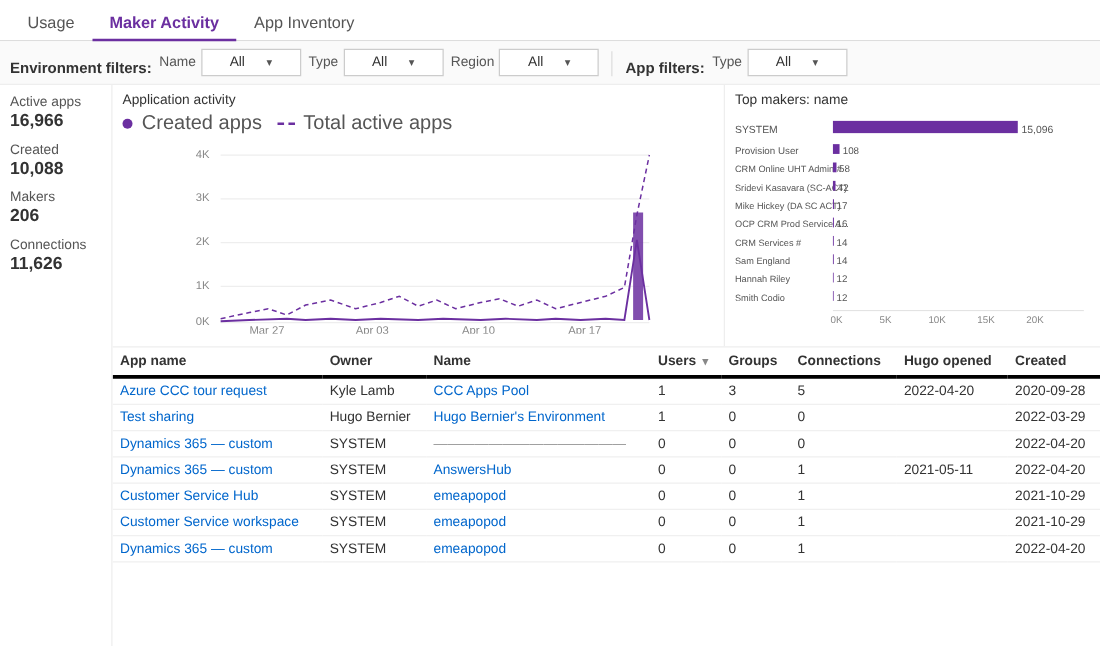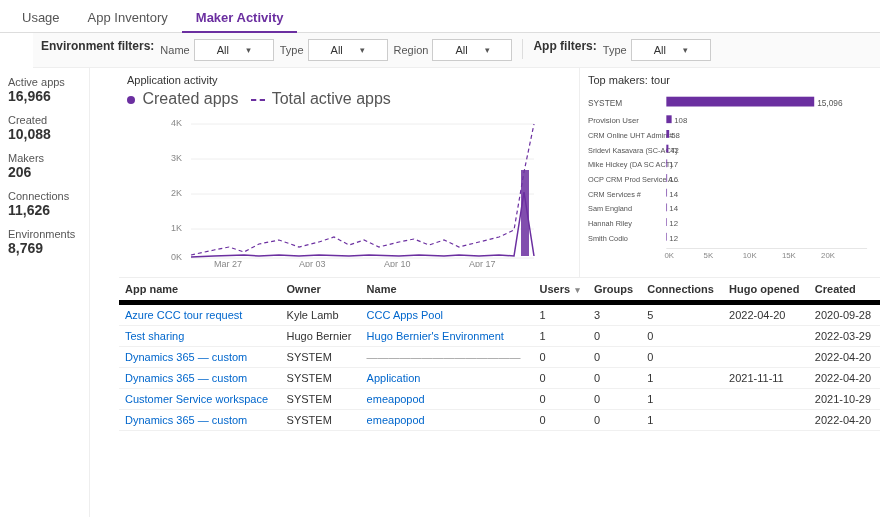--- a/index.html
+++ b/index.html
@@ -4,63 +4,63 @@
   <style>
     * { box-sizing: border-box; margin: 0; padding: 0; }
     body { font-family: 'Segoe UI', Arial, sans-serif; font-size: 12px; background: #fff; color: #333; width: 880px; height: 520px; overflow: hidden; }
 
     
     .tabs { display: flex; align-items: flex-end; border-bottom: 1px solid #ddd; padding: 0 8px; height: 33px; text-align: center; }
     .tab { padding: 6px 14px; cursor: pointer; font-size: 13px; color: #555; border-bottom: 2px solid transparent; margin-bottom: -1px; }
     .tab.active { color: #6b2fa0; border-bottom: 2px solid #6b2fa0; font-weight: 600; }
 
     
-    .filter-row { display: flex; align-items: flex-start; padding: 6px 8px; border-bottom: 1px solid #eee; gap: 6px; background: #fafafa; margin-left: 33px; }
+    .filter-row { display: flex; align-items: flex-end; padding: 6px 8px; border-bottom: 1px solid #eee; gap: 6px; background: #fafafa; }
     .filter-label { font-weight: 600; font-size: 12px; color: #333; white-space: nowrap; }
     .filter-group { display: flex; align-items: center; gap: 4px; }
     .filter-name { font-size: 11px; color: #555; }
     .filter-select { display: flex; align-items: center; border: 1px solid #ccc; background: #fff; padding: 2px 22px; min-width: 80px; font-size: 11px; cursor: pointer; height: 22px; }
     .filter-select .chevron { margin-left: auto; font-size: 9px; color: #555; }
     .filter-divider { width: 1px; height: 20px; background: #ddd; margin: 0 4px; }
 
     
-    .main { display: flex; height: calc(520px - 33px - 38px); overflow: hidden; gap: 29px; }
+    .main { display: flex; height: calc(520px - 33px - 38px); overflow: hidden; }
 
     
     .stats-panel { width: 90px; padding: 8px; border-right: 1px solid #eee; flex-shrink: 0; }
     .stat-item { margin-bottom: 10px; }
     .stat-label { font-size: 11px; color: #555; }
     .stat-value { font-size: 14px; font-weight: 700; color: #333; }
 
     
     .charts-area { flex: 1; overflow: hidden; display: flex; flex-direction: column; }
     .charts-top { display: flex; height: 210px; border-bottom: 1px solid #eee; }
     .line-chart-section { flex: 1; padding: 6px 8px; border-right: 1px solid #eee; }
     .bar-chart-section { width: 300px; padding: 6px 8px; }
     .chart-title { font-size: 11px; font-weight: 400; color: #333; margin-bottom: 4px; }
     .chart-legend { display: flex; align-items: center; gap: 12px; margin-bottom: 4px; font-size: 16px; color: #555; }
     .legend-dot { width: 8px; height: 8px; border-radius: 50%; background: #6b2fa0; display: inline-block; margin-right: 3px; }
     .legend-dash { width: 14px; height: 1px; border-top: 2px dashed #6b2fa0; display: inline-block; margin-right: 3px; vertical-align: middle; }
 
     
     .table-section { flex: 1; overflow-y: auto; }
     table { width: 100%; border-collapse: collapse; font-size: 11px; }
-    thead tr { border-bottom: 5px solid #000000; margin-left: 28px; }
+    thead tr { border-bottom: 3px solid #000000; margin-left: 28px; }
     th { padding: 5px 6px; text-align: left; font-weight: 600; color: #333; font-size: 11px; white-space: nowrap; position: sticky; top: 0; background: #fff; z-index: 1; }
     td { padding: 4px 6px; border-bottom: 1px solid #f0f0f0; color: #333; white-space: nowrap; margin-top: 15px; }
     td a { color: #0066cc; text-decoration: none; }
     .sort-icon { font-size: 9px; color: #888; margin-left: 2px; }
   </style>
 </head>
 <body>
 
 <div class="tabs">
   <span class="tab">Usage</span>
+  <span class="tab active">Maker Activity</span>
   <span class="tab">App Inventory</span>
-  <span class="tab active">Maker Activity</span>
 </div>
 
 <div class="filter-row">
   <span class="filter-label">Environment filters:</span>
   <div class="filter-group">
     <span class="filter-name">Name</span>
     <div class="filter-select">
       <span>All</span>
       <span class="chevron">▾</span>
     </div>
@@ -101,24 +101,20 @@
       <div class="stat-label">Created</div>
       <div class="stat-value">10,088</div>
     </div>
     <div class="stat-item">
       <div class="stat-label">Makers</div>
       <div class="stat-value">206</div>
     </div>
     <div class="stat-item">
       <div class="stat-label">Connections</div>
       <div class="stat-value">11,626</div>
-    </div>
-    <div class="stat-item">
-      <div class="stat-label">Environments</div>
-      <div class="stat-value">8,769</div>
     </div>
   </div>
 
   <div class="charts-area">
     <div class="charts-top">
 
       <div class="line-chart-section">
         <div class="chart-title">Application activity</div>
         <div class="chart-legend">
           <span><span class="legend-dot"></span> Created apps</span>
@@ -145,21 +141,21 @@
 
           <polyline points="32,143 55,138 70,135 85,140 100,132 120,128 140,135 160,130 175,125 190,133 205,128 220,135 240,130 255,127 270,133 285,128 300,135 320,130 340,125 355,118 365,60 375,12" fill="none" stroke="#6b2fa0" stroke-width="1.2" stroke-dasharray="4,3"></polyline>
 
           <polyline points="32,145 55,144 85,143 100,144 120,143 140,144 160,143 190,144 210,143 240,144 260,143 285,144 300,143 320,144 340,143 355,144 365,80 375,144" fill="none" stroke="#6b2fa0" stroke-width="1.5"></polyline>
 
           <rect x="362" y="58" width="8" height="86" fill="#6b2fa0" opacity="0.85"></rect>
         </svg>
       </div>
 
       <div class="bar-chart-section">
-        <div class="chart-title">Top makers: tour</div>
+        <div class="chart-title">Top makers: name</div>
         <svg viewBox="0 0 290 175" style="width:100%;height:175px;">
 
           <text x="0" y="15" font-size="8.5" fill="#555">SYSTEM</text>
           <rect x="80" y="5" width="151" height="10" fill="#6b2fa0"></rect>
           <text x="234" y="15" font-size="8.5" fill="#555">15,096</text>
 
           <text x="0" y="32" font-size="8" fill="#555">Provision User</text>
           <rect x="80" y="24" width="5.4" height="8" fill="#6b2fa0"></rect>
           <text x="88" y="32" font-size="8" fill="#555">108</text>
 
@@ -246,26 +242,36 @@
               <td style="color: rgb(153, 153, 153);">——————————————</td>
               <td>0</td>
               <td>0</td>
               <td>0</td>
               <td></td>
               <td>2022-04-20</td>
             </tr>
             <tr>
               <td><a href="#">Dynamics 365 — custom</a></td>
               <td>SYSTEM</td>
-              <td><a href="#">Application</a></td>
-              <td>0</td>
-              <td>0</td>
-              <td>1</td>
-              <td>2021-11-11</td>
-              <td>2022-04-20</td>
+              <td><a href="#">AnswersHub</a></td>
+              <td>0</td>
+              <td>0</td>
+              <td>1</td>
+              <td>2021-05-11</td>
+              <td>2022-04-20</td>
+            </tr>
+            <tr>
+              <td><a href="#">Customer Service Hub</a></td>
+              <td>SYSTEM</td>
+              <td><a href="#">emeapopod</a></td>
+              <td>0</td>
+              <td>0</td>
+              <td>1</td>
+              <td></td>
+              <td>2021-10-29</td>
             </tr>
             <tr>
               <td><a href="#">Customer Service workspace</a></td>
               <td>SYSTEM</td>
               <td><a href="#">emeapopod</a></td>
               <td>0</td>
               <td>0</td>
               <td>1</td>
               <td></td>
               <td>2021-10-29</td>

